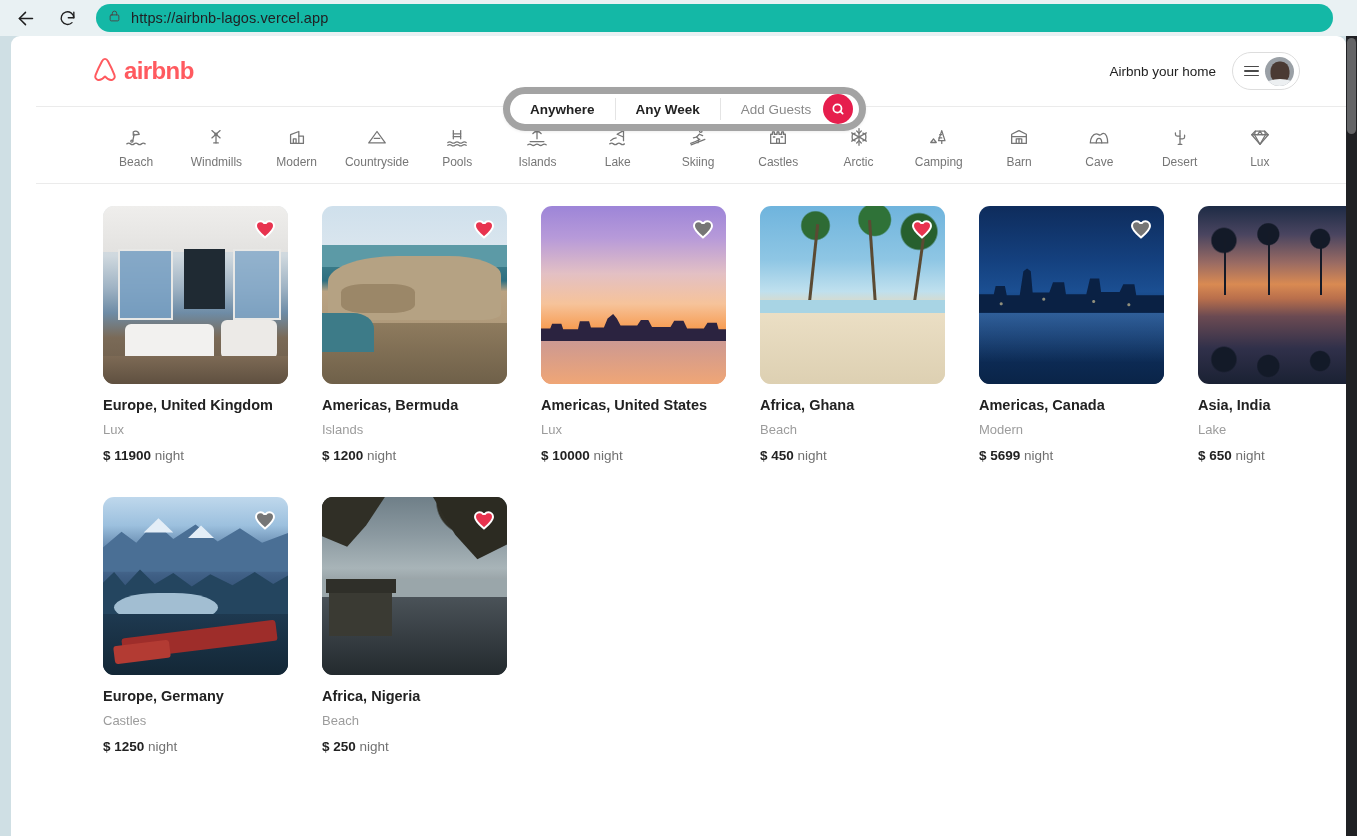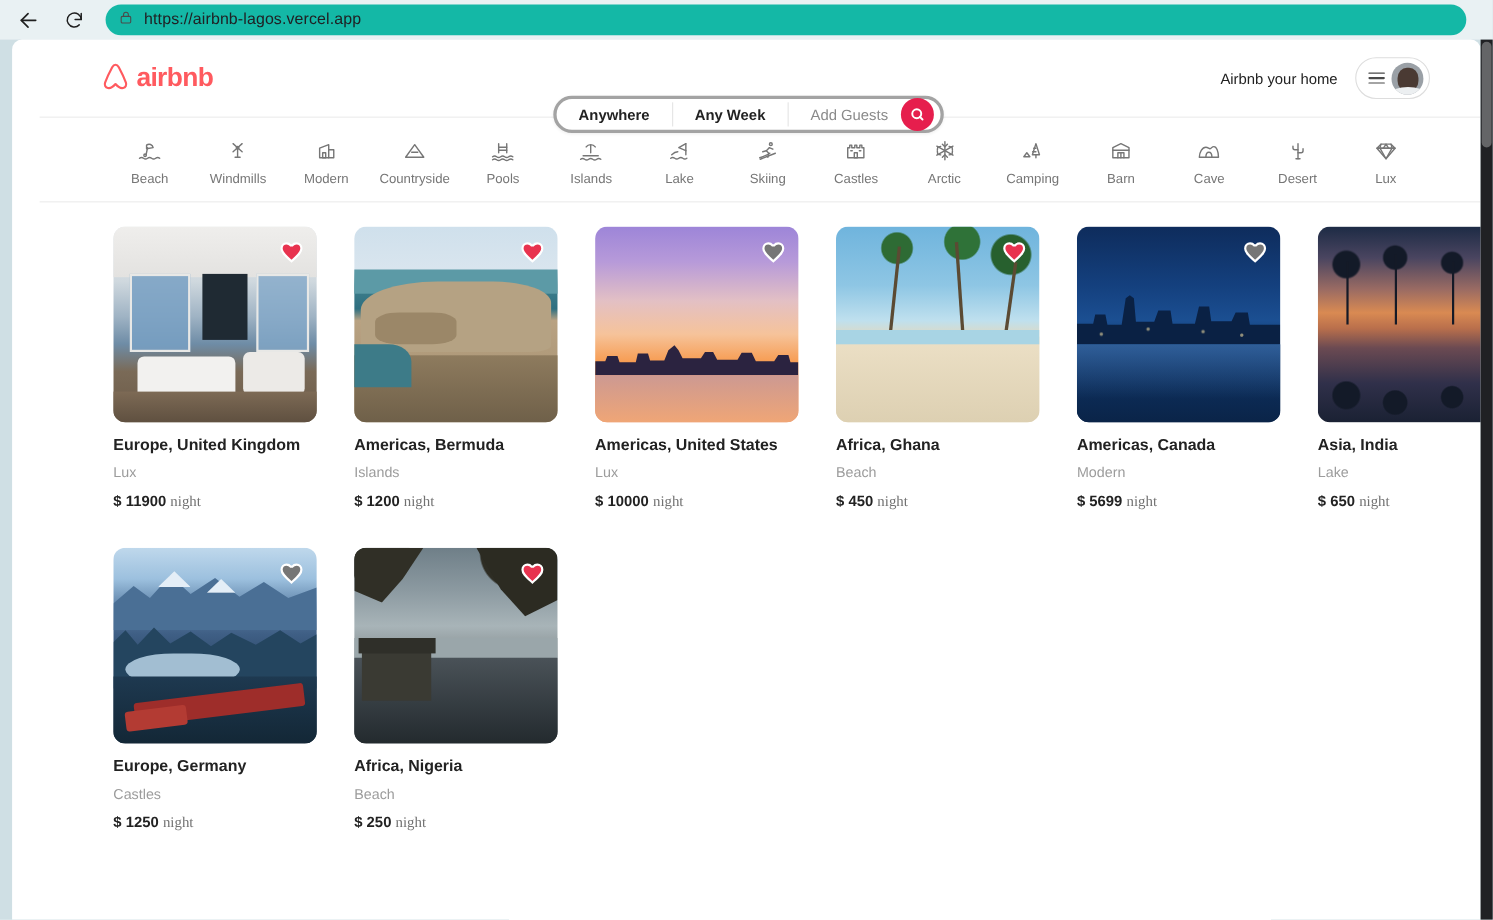--- a/index.html
+++ b/index.html
@@ -89,25 +89,25 @@
     font-size: 24px;
     font-weight: 700;
     letter-spacing: -0.6px;
     color: #ff5a5f;
   }
 
   .search-pill {
     position: absolute;
     left: 467px;
     top: 51px;
-    height: 34px;
+    height: 44px;
     display: flex;
     align-items: center;
     background: #fff;
-    border: 3px solid #a3a3a3;
+    border: 7px solid #a3a3a3;
     border-radius: 24px;
     box-shadow: 0 1px 3px rgba(0,0,0,0.07);
     padding: 0 6px 0 0;
     text-align: right;
   }
   .search-seg {
     font-size: 13.5px;
     color: #222;
     font-weight: 600;
     padding: 0 20px;
@@ -242,21 +242,21 @@
     margin-top: 9px;
     font-size: 13px;
     color: #9c9c9c;
   }
   .card-price {
     margin-top: 11px;
     font-size: 13.5px;
     color: #222;
   }
   .card-price .amount { font-weight: 700; }
-  .card-price .night { color: #717171; font-weight: 400; font-family: Liberation Serif, serif; }
+  .card-price .night { color: #717171; font-weight: 400; }
 
   
   .scrollbar {
     position: absolute;
     top: 36px; right: 0;
     width: 11px; height: 800px;
     background: #202124;
   }
   .scrollbar-thumb {
     position: absolute;

